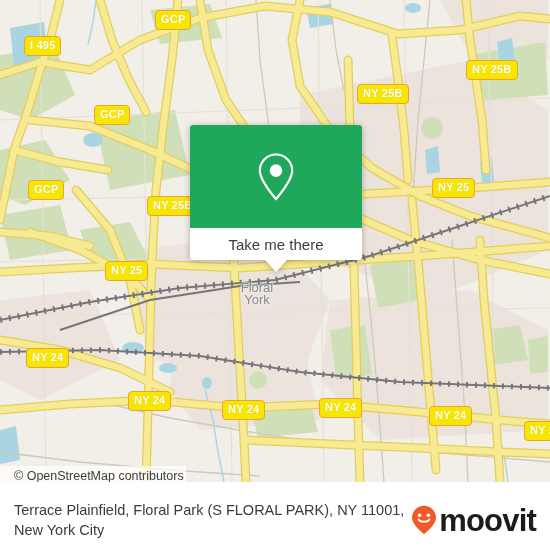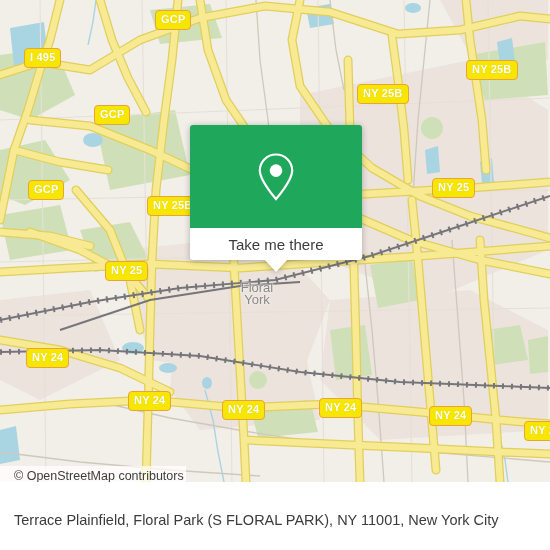--- a/index.html
+++ b/index.html
@@ -275,21 +275,21 @@
       </g>
     </svg>
 
     <div class="place-label" style="left:228px; top:266px; width:58px;">
       <div>Floral</div>
       <div>York</div>
     </div>
 
     <div id="shield-layer">
         <div class="shield" style="left: 155px; top: 10px;">GCP</div>
-        <div class="shield" style="left: 24px; top: 48px;">I 495</div>
+        <div class="shield" style="left: 24px; top: 36px;">I 495</div>
         <div class="shield" style="left: 94px; top: 105px;">GCP</div>
         <div class="shield" style="left: 357px; top: 84px;">NY 25B</div>
         <div class="shield" style="left: 466px; top: 60px;">NY 25B</div>
         <div class="shield" style="left: 28px; top: 180px;">GCP</div>
         <div class="shield" style="left: 147px; top: 196px;">NY 25B</div>
         <div class="shield" style="left: 432px; top: 178px;">NY 25</div>
         <div class="shield" style="left: 105px; top: 261px;">NY 25</div>
         <div class="shield" style="left: 26px; top: 348px;">NY 24</div>
         <div class="shield" style="left: 128px; top: 391px;">NY 24</div>
         <div class="shield" style="left: 222px; top: 400px;">NY 24</div>
@@ -307,15 +307,24 @@
           <circle cx="20" cy="18.6" r="6.3" fill="#ffffff"></circle>
         </svg>
       </div>
       <div id="popup-button">Take me there</div>
       <div id="popup-tail"></div>
     </div>
   </div>
 
   <div id="footer">
     <div id="footer-text">Terrace Plainfield, Floral Park (S FLORAL PARK), NY 11001, New York City</div>
+    <div id="logo">
+      <svg id="logo-pin" viewBox="0 0 26 30">
+        <path d="M13 0.8 C6.3 0.8 1 6.1 1 12.8 C1 20 13 29.2 13 29.2 C13 29.2 25 20 25 12.8 C25 6.1 19.7 0.8 13 0.8 Z" fill="#ef5a28"></path>
+        <circle cx="8.6" cy="10.2" r="1.7" fill="#ffffff"></circle>
+        <circle cx="17.4" cy="10.2" r="1.7" fill="#ffffff"></circle>
+        <path d="M7.6 14.4 C9.3 17.6 16.7 17.6 18.4 14.4" fill="none" stroke="#ffffff" stroke-width="1.9" stroke-linecap="round"></path>
+      </svg>
+      <div id="logo-text">moovit</div>
+    </div>
   </div>
 
 </div>
 
 </body></html>

